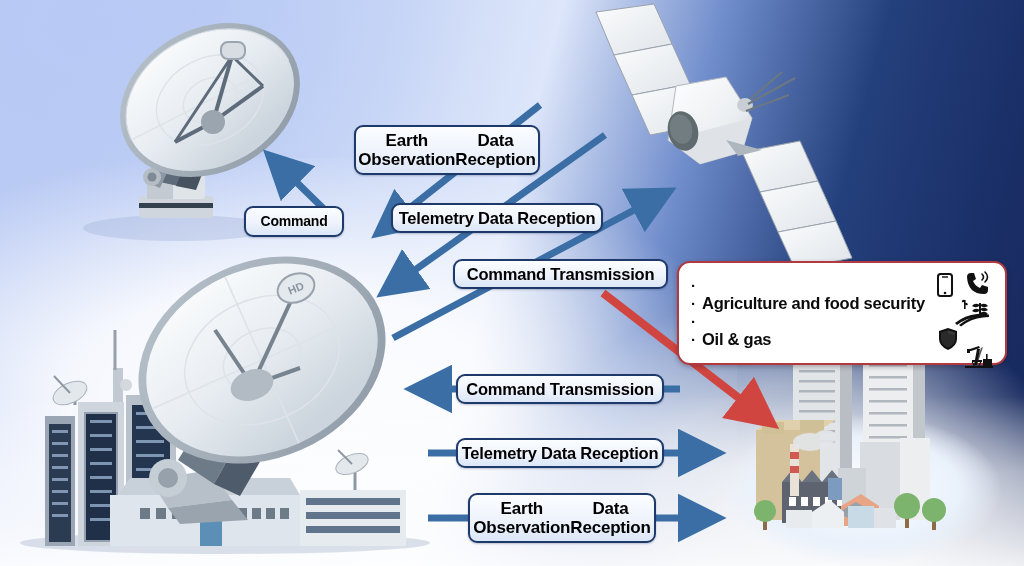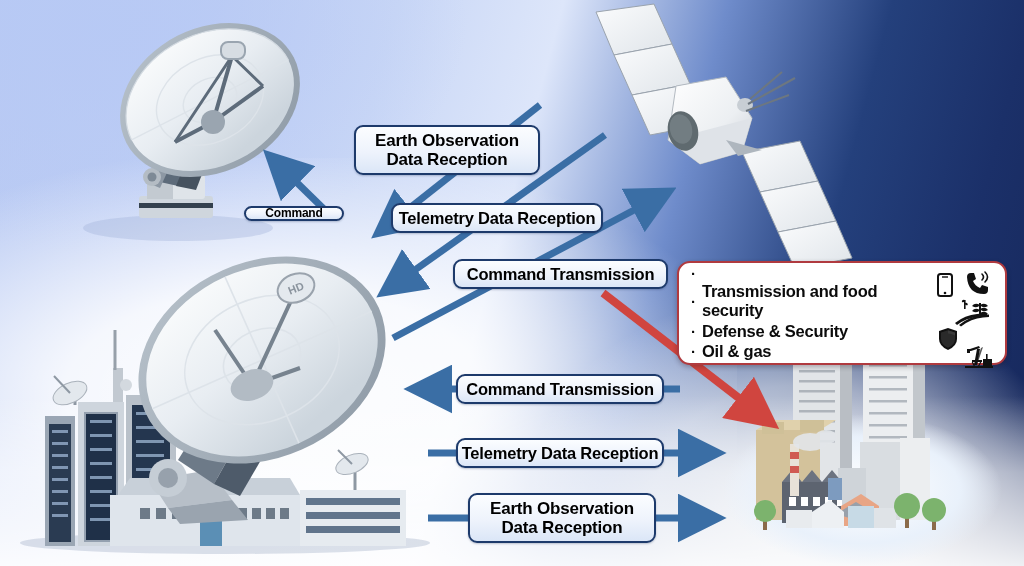--- a/index.html
+++ b/index.html
@@ -31,21 +31,21 @@
     position:absolute;z-index:7;
     background:linear-gradient(to bottom,#fbfdff 0%,#eef3fc 55%,#dbe6f7 100%);
     border:2px solid #1d3a6b;border-radius:9px;
     color:#000;font-weight:bold;text-align:center;
     line-height:1.12;letter-spacing:-.2px;
     box-shadow:0 1px 2px rgba(20,40,80,.25);
     display:flex;align-items:center;justify-content:center;
     padding:3px 9px;box-sizing:border-box;
     white-space:nowrap;
   }
-  .lbl.two{white-space:normal;flex-direction:column;}
+  .lbl.two{white-space:normal;flex-direction:row;}
 
   
   #apps{
     position:absolute;z-index:8;left:677px;top:261px;width:330px;height:104px;
     background:#ffffff;border:2px solid #b03a3f;border-radius:13px;
     box-shadow:0 2px 5px rgba(40,20,30,.3);
     box-sizing:border-box;padding:6px 8px 5px 12px;
     display:flex;
   }
   #apps .list{flex:1;display:flex;flex-direction:column;justify-content:center;gap:1px;}
@@ -365,21 +365,21 @@
     </g>
 
     <line x1="603" y1="293" x2="757" y2="412" stroke="#d0453f" stroke-width="8" marker-end="url(#ahR)"></line>
   </svg>
 
   <div class="lbl two" style="left:354px;top:125px;width:186px;height:50px;font-size:17px;">
     <span>Earth Observation</span>
     <span>Data Reception</span>
   </div>
 
-  <div class="lbl" style="left:244px;top:206px;width:100px;height:15px;font-size:12px;justify-content:center;">
+  <div class="lbl" style="left:244px;top:206px;width:100px;height:31px;font-size:14px;justify-content:center;">
     <span>Command</span>
   </div>
 
   <div class="lbl" style="left:391px;top:203px;width:212px;height:30px;font-size:16.5px;">
     <span>Telemetry Data Reception</span>
   </div>
 
   <div class="lbl" style="left:453px;top:259px;width:215px;height:30px;font-size:16.5px;">
     <span>Command Transmission</span>
   </div>
@@ -397,25 +397,24 @@
     <span>Data Reception</span>
   </div>
 
   <div id="apps">
     <div class="list">
       <div class="row">
         <span class="bullet">·</span>
       </div>
       <div class="row">
         <span class="bullet">·</span>
-        <span>Transmission and food security</span>
+        <span>Agriculture and food security</span>
       </div>
       <div class="row">
         <span class="bullet">·</span>
-        <span>Defense &amp; Security</span>
       </div>
       <div class="row">
         <span class="bullet">·</span>
         <span>Oil &amp; gas</span>
       </div>
     </div>
 
     <div class="icons">
 
       <svg class="appicon" style="left:2px;top:4px;" width="16" height="24" viewBox="0 0 16 24">

